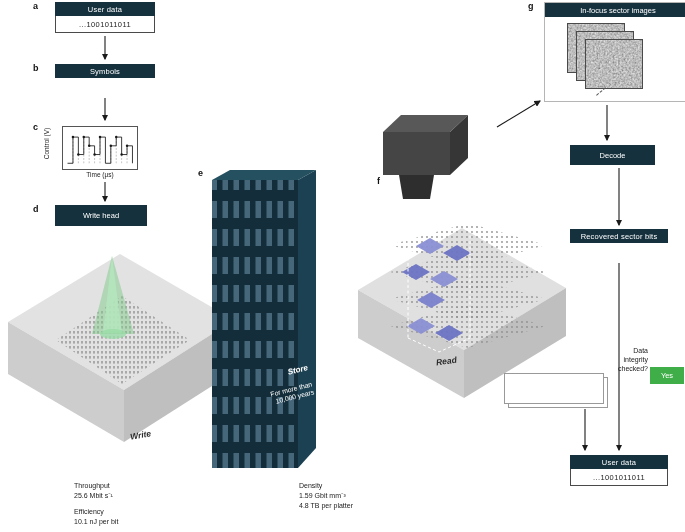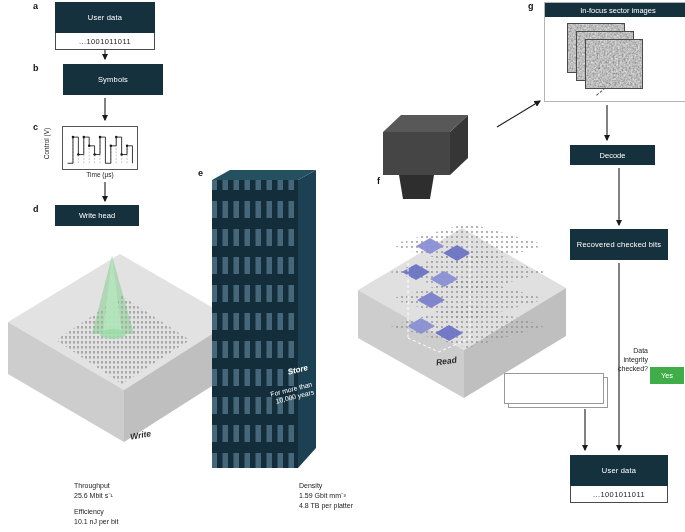--- a/index.html
+++ b/index.html
@@ -3,21 +3,21 @@
 <meta charset="utf-8">
 <style>
   *{box-sizing:border-box;margin:0;padding:0}
   html,body{background:#fff}
   body{font-family:"Liberation Sans",sans-serif;color:#222}
   #stage{position:relative;width:685px;height:532px;background:#fff;overflow:hidden}
   #scene,#arrows{position:absolute;left:0;top:0}
   #arrows{pointer-events:none}
   .tag{position:absolute;font-size:9px;font-weight:bold;color:#111}
   .fbox{position:absolute;width:100px}
-  .fbox .hdr{height:31px;background:#15313d;color:#fff;font-size:7.5px;
+  .fbox .hdr{height:14px;background:#15313d;color:#fff;font-size:7.5px;
     display:flex;align-items:center;justify-content:center;letter-spacing:.2px}
   .fbox .val{height:17px;background:#fff;border:1px solid #4a4a4a;border-top:none;
     color:#222;font-size:7.5px;display:flex;align-items:center;justify-content:center;letter-spacing:.4px}
   .darkbox{position:absolute;background:#15313d;color:#fff;font-size:7.5px;
     display:flex;align-items:center;justify-content:center}
   .stat{position:absolute;font-size:7px;color:#222;line-height:10px}
   .caption{position:absolute;font-size:8.5px;font-style:italic;font-weight:bold;color:#2b2b2b}
   .ylab{position:absolute;left:24px;top:140px;width:44px;font-size:6.5px;text-align:center;
     transform:rotate(-90deg);color:#222}
   .xlab{position:absolute;left:62px;top:171px;width:76px;font-size:6.5px;text-align:center;color:#222}
@@ -142,21 +142,21 @@
   <div class="tag" style="left:33px;top:204px">d</div>
   <div class="tag" style="left:198px;top:168px">e</div>
   <div class="tag" style="left:377px;top:176px">f</div>
   <div class="tag" style="left:528px;top:1px">g</div>
 
   <div class="fbox" style="left:55px;top:2px">
     <div class="hdr">User data</div>
     <div class="val">...1001011011</div>
   </div>
 
-  <div class="fbox" style="left:63px;top:64px">
+  <div class="fbox" style="left:55px;top:64px">
     <div class="hdr">Symbols</div>
   </div>
 
   <div class="ylab">Control (V)</div>
   <svg id="ctl-plot" width="76" height="44" viewBox="0 0 76 44">
       <line x1="9.666666666666668" y1="38" x2="9.666666666666668" y2="10.571428571428573" class="drop"></line>
       <circle cx="9.666666666666668" cy="10.571428571428573" r="1.3"></circle>
       <line x1="15.333333333333334" y1="38" x2="15.333333333333334" y2="28.857142857142858" class="drop"></line>
       <circle cx="15.333333333333334" cy="28.857142857142858" r="1.3"></circle>
       <line x1="21" y1="38" x2="21" y2="10.571428571428573" class="drop"></line>
@@ -172,21 +172,21 @@
       <line x1="55" y1="38" x2="55" y2="10.571428571428573" class="drop"></line>
       <circle cx="55" cy="10.571428571428573" r="1.3"></circle>
       <line x1="60.666666666666664" y1="38" x2="60.666666666666664" y2="28.857142857142858" class="drop"></line>
       <circle cx="60.666666666666664" cy="28.857142857142858" r="1.3"></circle>
       <line x1="66.33333333333334" y1="38" x2="66.33333333333334" y2="19.714285714285715" class="drop"></line>
       <circle cx="66.33333333333334" cy="19.714285714285715" r="1.3"></circle>
       <path d="M4,38 L9.666666666666668,38 L9.666666666666668,10.571428571428573 L15.333333333333334,10.571428571428573 L15.333333333333334,28.857142857142858 L21,28.857142857142858 L21,10.571428571428573 L26.666666666666668,10.571428571428573 L26.666666666666668,19.714285714285715 L32.33333333333333,19.714285714285715 L32.33333333333333,28.857142857142858 L38,28.857142857142858 L38,10.571428571428573 L43.666666666666664,10.571428571428573 L43.666666666666664,38 L49.333333333333336,38 L49.333333333333336,19.714285714285715 L55,19.714285714285715 L55,10.571428571428573 L60.666666666666664,10.571428571428573 L60.666666666666664,28.857142857142858 L66.33333333333334,28.857142857142858 L66.33333333333334,19.714285714285715 L72,19.714285714285715 L72,38" class="sig"></path>
     </svg>
   <div class="xlab">Time (μs)</div>
 
-  <div class="darkbox" style="left:55px;top:205px;width:84px;height:21px">Write head</div>
+  <div class="darkbox" style="left:55px;top:205px;width:92px;height:21px">Write head</div>
 
   <div class="caption" style="left:130px;top:430px;transform:rotate(-10deg)">Write</div>
 
   <div class="stat" style="left:74px;top:481px">
     <div>Throughput</div>
     <div>25.6 Mbit s⁻¹</div>
   </div>
   <div class="stat" style="left:74px;top:507px">
     <div>Efficiency</div>
     <div>10.1 nJ per bit</div>
@@ -220,21 +220,21 @@
       <svg width="56" height="48">
           <rect width="56" height="48" filter="url(#speckle)"></rect>
         </svg>
     </div>
     <div class="edots"></div>
   </div>
 
   <div class="darkbox" style="left:570px;top:145px;width:85px;height:20px">Decode</div>
 
   <div class="fbox" style="left:570px;top:229px;width:98px">
-    <div class="hdr">Recovered checked bits</div>
+    <div class="hdr">Recovered sector bits</div>
   </div>
 
   <div class="question">Data integrity checked?</div>
   <div class="yesbox">Yes</div>
 
   <div class="ghost" style="left:508px;top:377px"></div>
   <div class="ghost" style="left:504px;top:373px"></div>
 
   <div class="fbox" style="left:570px;top:455px;width:98px">
     <div class="hdr">User data</div>

